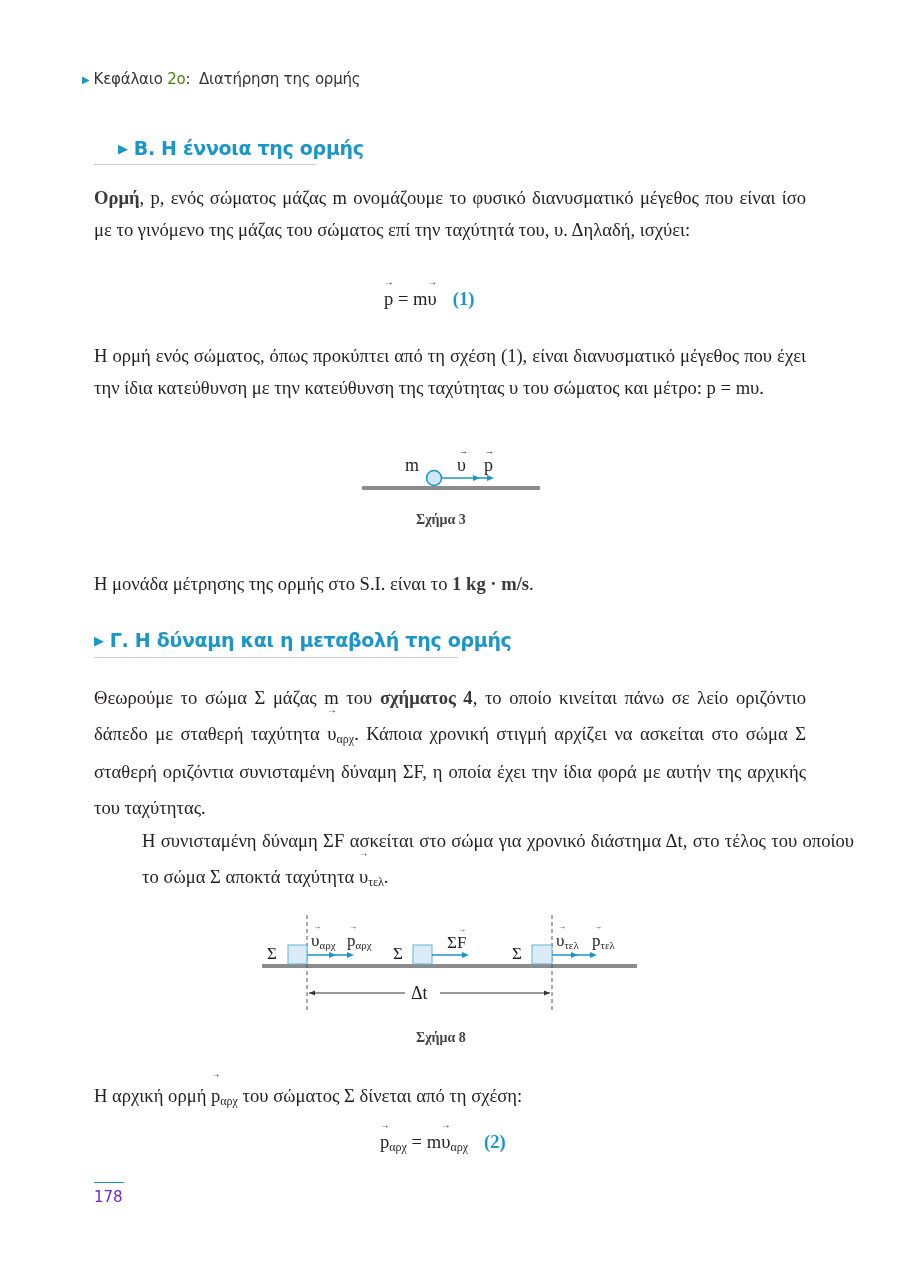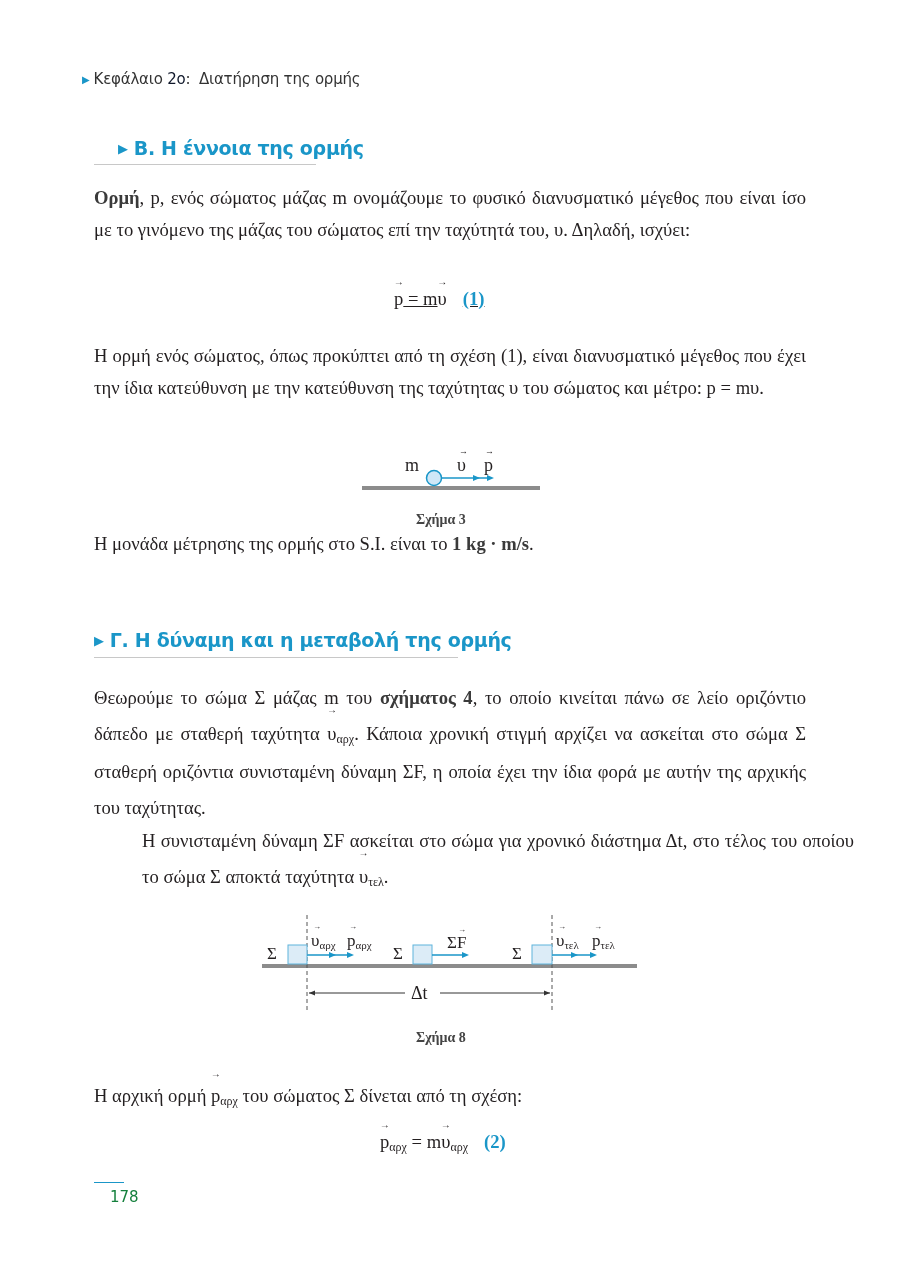--- a/index.html
+++ b/index.html
@@ -2,36 +2,36 @@
 <html><head>
 <meta charset="utf-8">
 <style>
   html, body { margin: 0; padding: 0; background: #ffffff; }
   body { width: 900px; height: 1271px; position: relative; overflow: hidden;
          font-family: "Liberation Serif", serif; color: #231f20; }
   .abs { position: absolute; }
   .running-head { left: 82px; top: 70px; font-family: "DejaVu Sans", sans-serif;
                   font-size: 15px; color: #333; letter-spacing: -0.2px; white-space: nowrap; }
   .running-head .tri { color: #1a96c8; font-size: 10px; margin-right: 4px; position: relative; top: -1px; }
-  .running-head .num { color: #0f172a; }
+  .running-head .num { color: #4d7c0f; }
   .sec-head { font-family: "DejaVu Sans", sans-serif; font-weight: bold; font-size: 19px;
               color: #1a96c8; white-space: nowrap; letter-spacing: -0.3px; }
   .sec-head .tri { font-size: 13px; margin-right: 6px; position: relative; top: -2px; }
   .rule { height: 1px; background: #c8c8c8; }
   .para { left: 94px; width: 712px; font-size: 18.6px; line-height: 31.6px; text-align: justify; }
   .para p { margin: 0; }
   .eq { font-size: 18.6px; white-space: nowrap; }
   .eq .num { color: #1a96c8; font-weight: bold; margin-left: 16px; }
   .vec { position: relative; display: inline-block; }
   .vec::before { content: "\2192"; position: absolute; left: 50%; transform: translateX(-50%);
                  top: -11px; font-size: 10px; line-height: 10px; }
   sub { font-size: 12px; position: relative; top: 3px; vertical-align: baseline; }
   .caption { font-weight: bold; font-size: 14px; color: #444; white-space: nowrap; }
   .bold { font-weight: bold; color: #3a3a3a; }
-  .pagenum { left: 110px; top: 1188px; font-family: "DejaVu Sans", sans-serif; font-size: 15px; color: #15803d; }
+  .pagenum { left: 94px; top: 1188px; font-family: "DejaVu Sans", sans-serif; font-size: 15px; color: #6d28d9; }
   .pagerule { left: 94px; top: 1182px; width: 30px; height: 1px; background: #1a96c8; }
   svg text { font-family: "Liberation Serif", serif; }
 </style>
 </head>
 <body>
 
 <div class="abs running-head">
   <span class="tri">▶</span><span>Κεφάλαιο</span>
   <span class="num">2ο</span><span>:</span>
   <span style="margin-left:4px">Διατήρηση της ορμής</span>
@@ -39,21 +39,21 @@
 
 <div class="abs sec-head" style="left:94px; top:137px;padding-left:24px;">
   <span class="tri">▶</span><span>Β. Η έννοια της ορμής</span>
 </div>
 <div class="abs rule" style="left:94px; top:164px; width:222px;"></div>
 
 <div class="abs para" style="top:182px;">
   <p><span class="bold">Ορμή</span>, <span>p, ενός σώματος μάζας m ονομάζουμε το φυσικό διανυσματικό μέγεθος που είναι ίσο με το γινόμενο της μάζας του σώματος επί την ταχύτητά του, υ. Δηλαδή, ισχύει:</span></p>
 </div>
 
-<div class="abs eq" style="left:394px; top:288px;text-decoration:underline;">
+<div class="abs eq" style="left:384px; top:288px;">
   <span class="vec">p</span><span> = m</span><span class="vec">υ</span><span class="num">(1)</span>
 </div>
 
 <div class="abs para" style="top:340px;">
   <p>Η ορμή ενός σώματος, όπως προκύπτει από τη σχέση (1), είναι διανυσματικό μέγεθος που έχει την ίδια κατεύθυνση με την κατεύθυνση της ταχύτητας υ του σώματος και μέτρο: p = mυ.</p>
 </div>
 
 <svg class="abs" style="left:350px; top:445px;" width="200" height="55" viewBox="0 0 200 55">
   <rect x="12" y="41" width="178" height="4" fill="#8c8c8c"></rect>
   <circle cx="84" cy="33" r="7.5" fill="#cfe7f7" stroke="#1a96c8" stroke-width="1.5"></circle>
@@ -61,21 +61,21 @@
   <polygon points="123,30 130,33 123,36" fill="#1a96c8"></polygon>
   <polygon points="137,30 144,33 137,36" fill="#1a96c8"></polygon>
   <text x="55" y="26" font-size="18" fill="#231f20">m</text>
   <text x="107" y="26" font-size="18" fill="#231f20">υ</text>
   <text x="109" y="9" font-size="9" fill="#231f20">→</text>
   <text x="134" y="26" font-size="18" fill="#231f20">p</text>
   <text x="135" y="9" font-size="9" fill="#231f20">→</text>
 </svg>
 <div class="abs caption" style="left:416px; top:512px;">Σχήμα 3</div>
 
-<div class="abs para" style="top:528px;">
+<div class="abs para" style="top:568px;">
   <p><span>Η μονάδα μέτρησης της ορμής στο S.I. είναι το </span><span class="bold">1 kg · m/s</span><span>.</span></p>
 </div>
 
 <div class="abs sec-head" style="left:94px; top:629px;">
   <span class="tri">▶</span><span>Γ. Η δύναμη και η μεταβολή της ορμής</span>
 </div>
 <div class="abs rule" style="left:94px; top:657px; width:364px;"></div>
 
 <div class="abs para" style="top:680px; line-height:35.5px;">
   <p><span>Θεωρούμε το σώμα Σ μάζας m του </span><span class="bold">σχήματος 4</span><span>, το οποίο κινείται πάνω σε λείο οριζόντιο δάπεδο με σταθερή ταχύτητα </span><span class="vec">υ</span><sub>αρχ</sub><span>. Κάποια χρονική στιγμή αρχίζει να ασκείται στο σώμα Σ σταθερή οριζόντια συνισταμένη δύναμη </span><span>ΣF</span><span>, η οποία έχει την ίδια φορά με αυτήν της αρχικής του ταχύτητας.</span></p>

